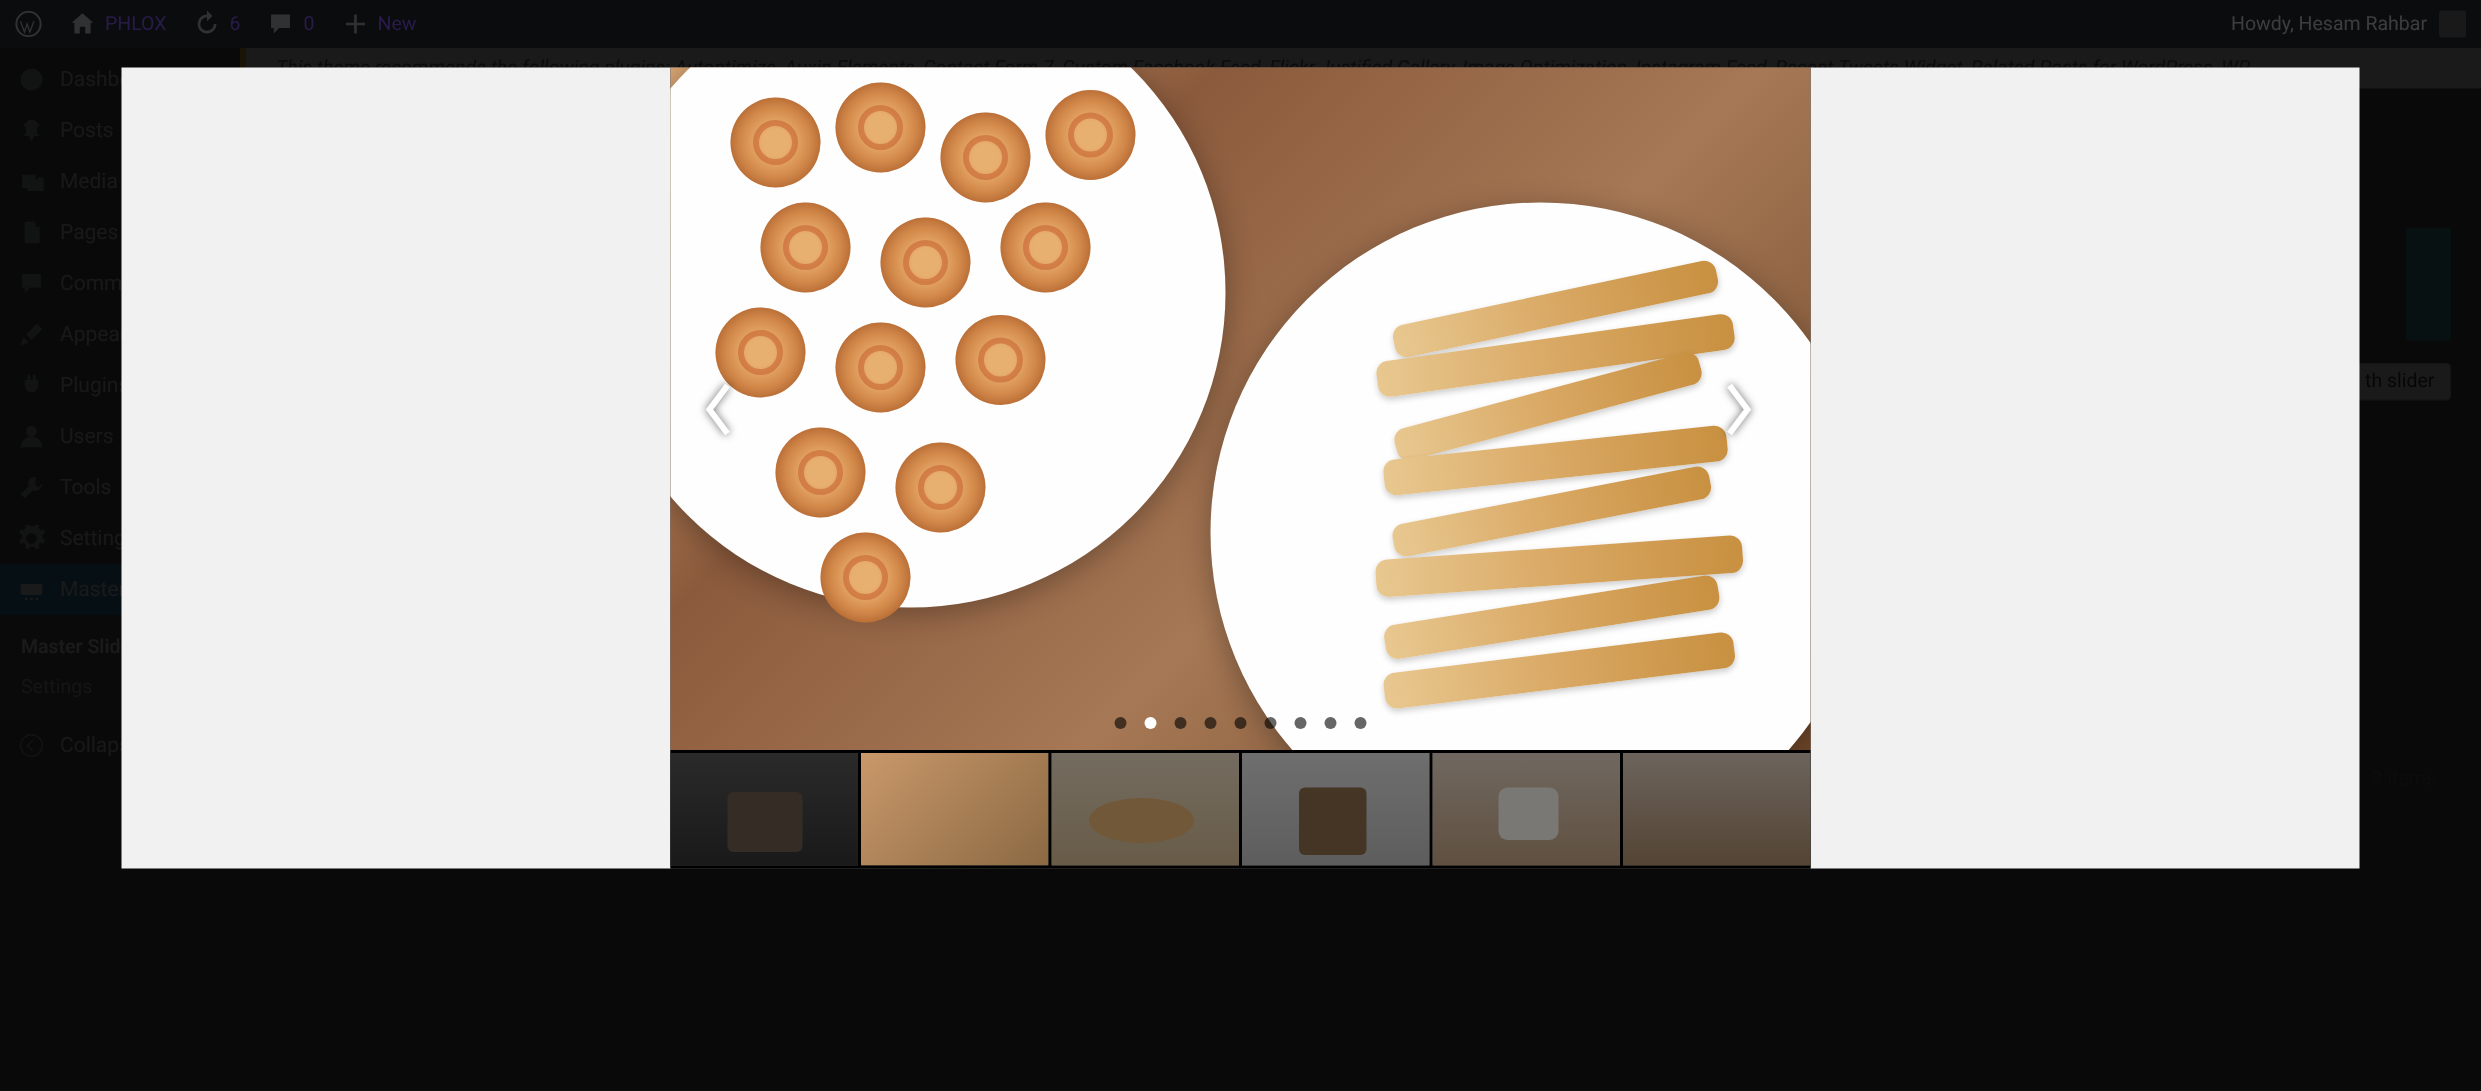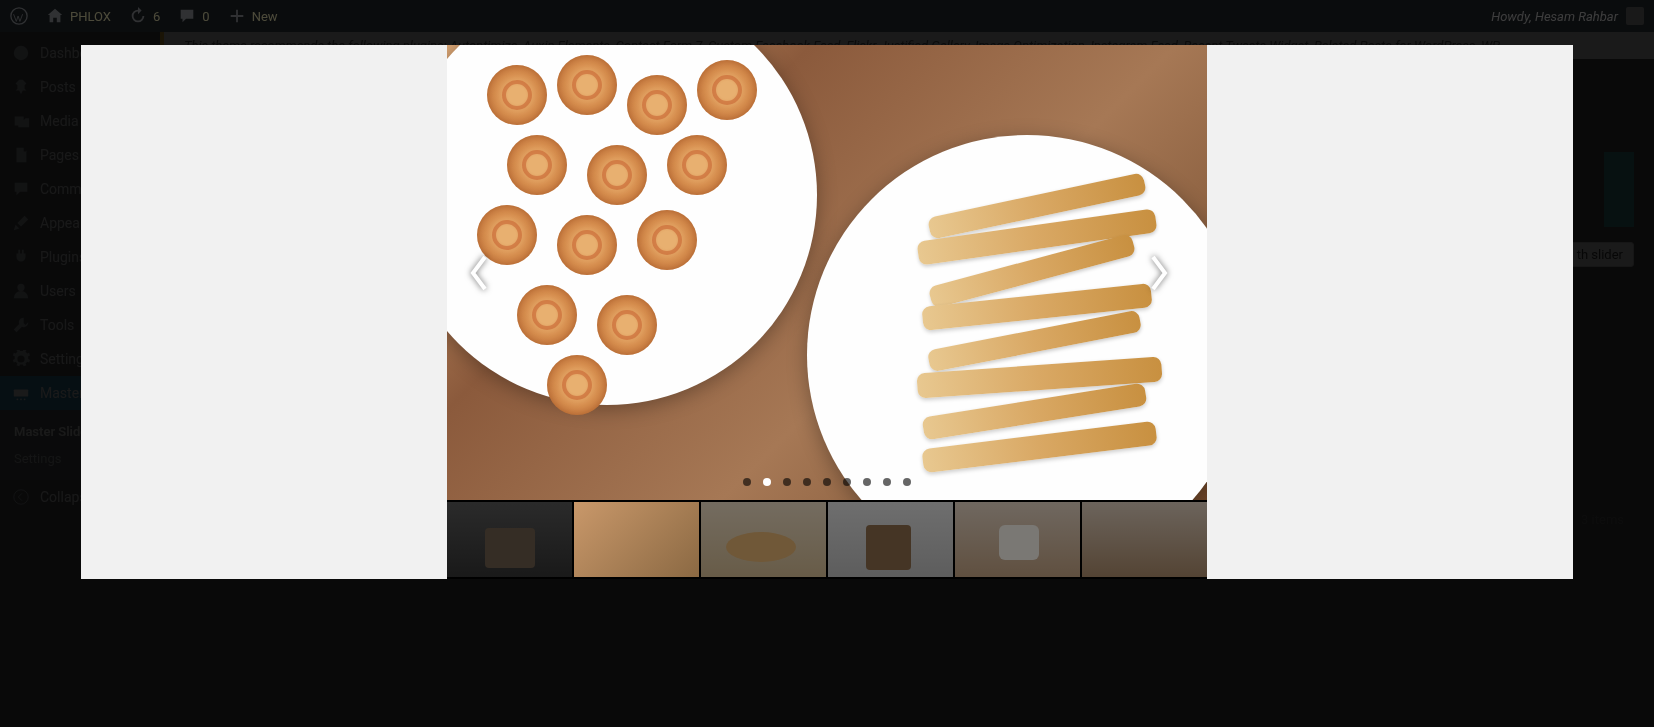--- a/index.html
+++ b/index.html
@@ -1,23 +1,23 @@
 <!DOCTYPE html>
 <html><head>
 <meta charset="utf-8">
 <style>
 * { margin: 0; padding: 0; box-sizing: border-box; font-family: -apple-system, BlinkMacSystemFont, "Segoe UI", Roboto, sans-serif; }
 body { width: 1654px; height: 727px; background: #1e1e1e; overflow: hidden; position: relative; }
 
 
 .admin-bar { height: 32px; background: #23282d; display: flex; align-items: center; padding: 0 10px; color: #eee; font-size: 13px; justify-content: space-between; }
 .admin-bar-left { display: flex; align-items: center; gap: 18px; }
-.admin-bar-item { display: flex; align-items: center; gap: 6px; cursor: pointer; color: #fef9c3; }
+.admin-bar-item { display: flex; align-items: center; gap: 6px; cursor: pointer; color: #8b5cf6; }
 .admin-bar-item svg { width: 18px; height: 18px; fill: #a0a5aa; }
-.admin-bar-right { display: flex; align-items: center; gap: 8px; color: #ccc; font-style: italic; }
+.admin-bar-right { display: flex; align-items: center; gap: 8px; color: #ccc; }
 .avatar { width: 18px; height: 18px; background: #555; border-radius: 2px; }
 
 
 .backdrop-content { position: absolute; top: 32px; left: 0; right: 0; bottom: 0; opacity: 0.25; pointer-events: none; }
 .notice { margin-left: 160px; padding: 6px 20px; background: #fff; border-left: 4px solid #ffb900; font-size: 13px; color: #444; font-style: italic; }
 .notice span { font-style: italic; }
 .right-meta { position: absolute; right: 30px; top: 480px; color: #555; font-size: 13px; }
 .right-btn { position: absolute; right: 20px; top: 210px; background: #fff; border: 1px solid #ccc; padding: 4px 10px; font-size: 13px; border-radius: 3px; }
 .teal-box { position: absolute; right: 20px; top: 120px; width: 30px; height: 75px; background: #0d8e8e; }
 

